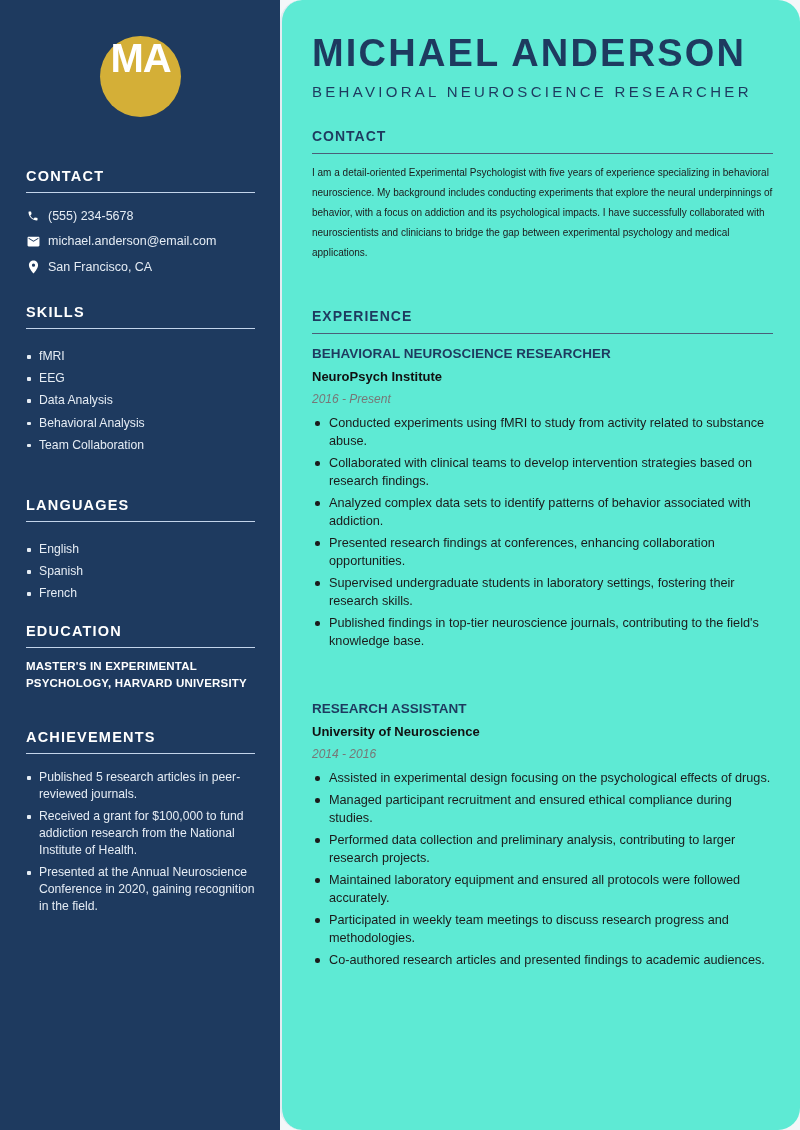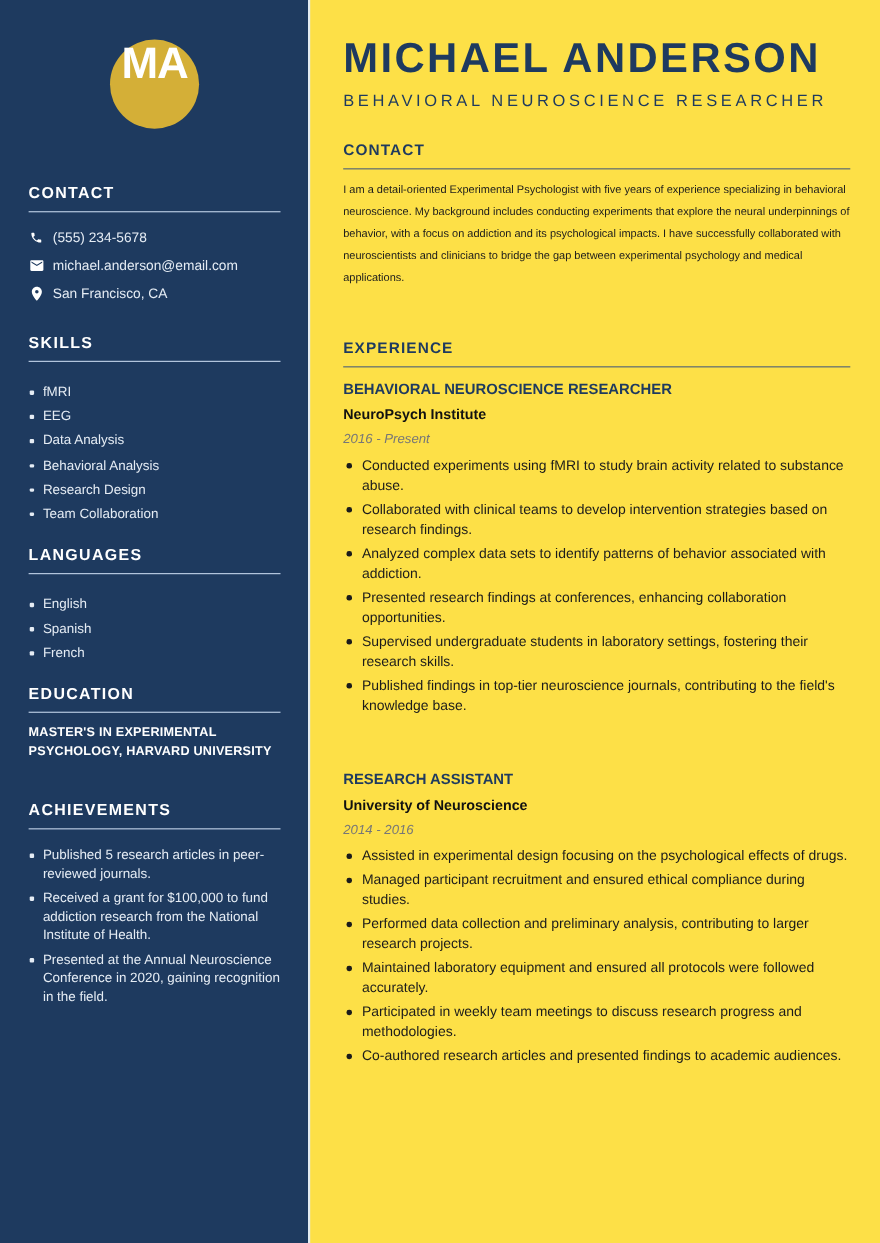--- a/index.html
+++ b/index.html
@@ -1,19 +1,19 @@
 <!DOCTYPE html>
 <html><head>
 <meta charset="utf-8">
 <style>
   * { box-sizing: border-box; margin: 0; padding: 0; }
   html, body { width: 800px; height: 1130px; overflow: hidden; }
   body { font-family: "Liberation Sans", "DejaVu Sans", sans-serif; background: #f4f7f9; position: relative; }
   .sidebar { position: absolute; left: 0; top: 0; width: 280px; height: 1130px; background: #1e3a5f; color: #fff; }
-  .main { position: absolute; left: 280px; top: 0; width: 520px; height: 1130px; background: #fde047; border-left: 2px solid #e3ebf1; }
+  .main { position: absolute; left: 280px; top: 0; width: 520px; height: 1130px; background: #5eead4; border-left: 2px solid #e3ebf1; border-radius: 22px; }
 
   .avatar { position: absolute; left: 100px; top: 36px; width: 81px; height: 81px; border-radius: 50%; background: #d4af37; color: #fff; font-weight: 700; font-size: 40px; display: flex; align-items: flex-start; justify-content: center; letter-spacing: -1px; }
 
   .side-section { position: absolute; left: 26px; width: 229px; }
   .side-title { font-size: 14.5px; font-weight: 700; letter-spacing: 1.2px; color: #fff; padding-bottom: 8px; border-bottom: 1.5px solid #c3d4ea; }
   .contact-list { list-style: none; margin-top: 10px; }
   .contact-item { display: flex; align-items: center; font-size: 12.5px; color: #e5ecf4; height: 25.5px; }
   .contact-item .ico { width: 14px; height: 14px; margin-right: 8px; display: inline-flex; align-items: center; justify-content: center; }
   .bullets { list-style: none; margin-top: 19px; }
   .bullets li { position: relative; padding-left: 13px; font-size: 12.2px; color: #e5ecf4; line-height: 17px; margin-bottom: 5.2px; }
@@ -71,21 +71,20 @@
     </ul>
   </section>
 
   <section class="side-section" style="top:304px;">
     <h2 class="side-title">SKILLS</h2>
     <ul class="bullets">
       <li>fMRI</li>
       <li>EEG</li>
       <li>Data Analysis</li>
       <li>Behavioral Analysis</li>
-      <li>Research Design</li>
       <li>Team Collaboration</li>
     </ul>
   </section>
 
   <section class="side-section" style="top:497px;">
     <h2 class="side-title">LANGUAGES</h2>
     <ul class="bullets">
       <li>English</li>
       <li>Spanish</li>
       <li>French</li>
@@ -114,21 +113,21 @@
   <h2 class="main-section-title" style="top:128px;">CONTACT</h2>
   <p class="profile-text">I am a detail-oriented Experimental Psychologist with five years of experience specializing in behavioral neuroscience. My background includes conducting experiments that explore the neural underpinnings of behavior, with a focus on addiction and its psychological impacts. I have successfully collaborated with neuroscientists and clinicians to bridge the gap between experimental psychology and medical applications.</p>
 
   <h2 class="main-section-title" style="top:308px;">EXPERIENCE</h2>
 
   <div class="job" style="top:345px;">
     <div class="job-title">BEHAVIORAL NEUROSCIENCE RESEARCHER</div>
     <div class="job-company">NeuroPsych Institute</div>
     <div class="job-dates">2016 - Present</div>
     <ul class="job-bullets">
-      <li>Conducted experiments using fMRI to study brain activity related to substance abuse.</li>
+      <li>Conducted experiments using fMRI to study from activity related to substance abuse.</li>
       <li>Collaborated with clinical teams to develop intervention strategies based on research findings.</li>
       <li>Analyzed complex data sets to identify patterns of behavior associated with addiction.</li>
       <li>Presented research findings at conferences, enhancing collaboration opportunities.</li>
       <li>Supervised undergraduate students in laboratory settings, fostering their research skills.</li>
       <li>Published findings in top-tier neuroscience journals, contributing to the field's knowledge base.</li>
     </ul>
   </div>
 
   <div class="job" style="top:700px;">
     <div class="job-title">RESEARCH ASSISTANT</div>

